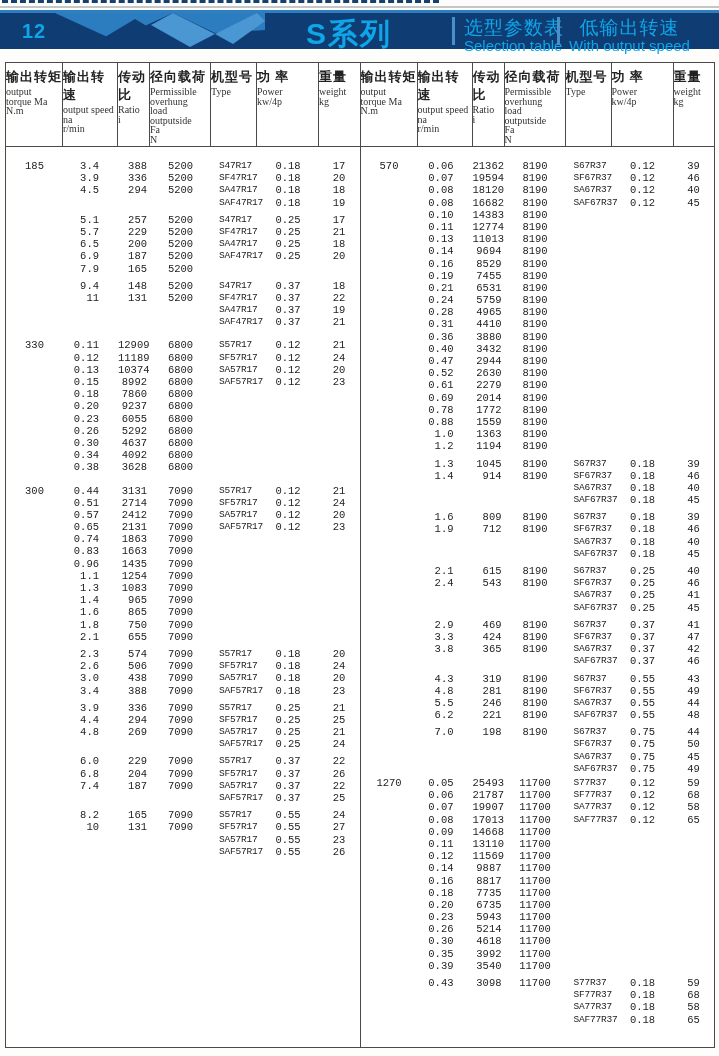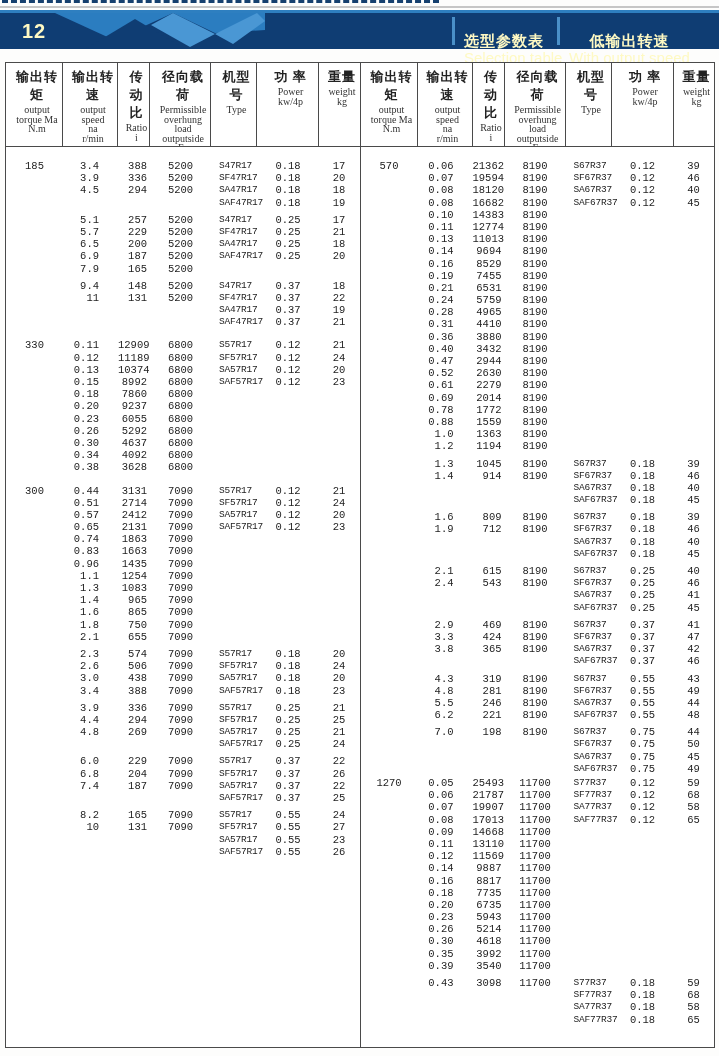--- a/index.html
+++ b/index.html
@@ -8,38 +8,38 @@
     background:#fdfdfc; overflow:hidden;
     font-family:"Liberation Serif", serif; color:#222;
   }
   
   .top-dashes { position:absolute; top:0; left:2px; width:437px; height:0;
     border-top:3px dashed #16406e; }
   .gray-line { position:absolute; top:6px; left:0; width:719px; height:2px; background:#c6c6c6; }
   .blue-strip { position:absolute; top:10px; left:0; width:719px; height:3px; background:var(--accent,#2e7fc0); }
   
   .band { position:absolute; top:13px; left:0; width:719px; height:36px;
-    background:var(--band,#0f3d73); color:#fef9c3; font-family:"Liberation Sans", sans-serif; }
+    background:var(--band,#0f3d73); color:#0ea5e9; font-family:"Liberation Sans", sans-serif; }
   .page-num { position:absolute; left:22px; top:7px; font-size:20px; font-weight:bold; letter-spacing:1px; }
   .deco { position:absolute; left:55px; top:0; }
   .series-title { position:absolute; left:306px; top:1px; font-size:30px; font-weight:600; letter-spacing:2px; }
   .vbar { position:absolute; top:4px; width:3px; height:28px; background:#4a90c8; }
   .vbar.v1 { left:452px; } .vbar.v2 { left:557px; }
   .band-sub { position:absolute; top:4px; line-height:1.12; }
   .band-sub.s1 { left:464px; } .band-sub.s2 { left:569px;text-align:center; }
-  .band-sub .zh { display:block; font-size:15px; font-weight:bold; letter-spacing:1px;margin-top:16px; }
+  .band-sub .zh { display:block; font-size:19px; font-weight:normal; letter-spacing:1px; }
   .band-sub .en { display:block; font-size:15px; }
   
   .tables { position:absolute; top:62px; left:5px; width:708px; height:984px;
     border:1px solid var(--bdr,#4a4a4a); display:flex; background:#fff; }
   .stable { width:354px; height:100%; overflow:hidden; }
   .stable.right { border-left:1px solid var(--bdr,#4a4a4a); }
   .thead, .trow { display:grid; grid-template-columns:57px 55px 32px 61px 46px 62px 40px; }
   .thead { height:84px; border-bottom:1px solid var(--bdr,#4a4a4a); box-sizing:border-box; }
-  .th { border-right:1px solid var(--bdr,#4a4a4a); text-align:center; padding-top:5px; overflow:hidden;margin-left:6px; }
+  .th { border-right:1px solid var(--bdr,#4a4a4a); padding-top:5px; overflow:hidden; }
   .th:last-child { border-right:none; }
   .th .zh { display:block; font-size:13px; font-weight:bold; letter-spacing:1px; margin-bottom:1px; }
   .th .en { display:block; font-size:10px; line-height:9.5px; color:#333; }
   .tbody { height:calc(100% - 84px); overflow:hidden; padding-top:13px; box-sizing:border-box;font-family:Liberation Mono, monospace; }
   .trow { height:12.2px; line-height:12.2px; font-size:10.5px; }
   .cell { overflow:visible; }
   .c0 { text-align:center; }
   .c1 { text-align:right; padding-right:19px; }
   .c2 { text-align:right; padding-right:3px; }
   .c3 { text-align:center; }
@@ -61,20 +61,21 @@
 
   <div class="band">
     <span class="page-num">12</span>
     <svg class="deco" width="210" height="36" viewBox="0 0 210 36">
       <polygon points="0,0 118,0 59,27" fill="#2b7dc0"></polygon>
       <polygon points="118,0 210,0 210,17 160,20" fill="#2b7dc0"></polygon>
       <polygon points="30,36 80,6 130,36" fill="#0f3d73"></polygon>
       <polygon points="118,0 160,21 135,34 96,12" fill="#4a97d4"></polygon>
       <polygon points="160,21 202,0 210,8 178,31" fill="#4a97d4"></polygon>
     </svg>
+    <span class="series-title">S系列</span>
     <span class="vbar v1"></span>
     <div class="band-sub s1">
       <span class="zh">选型参数表</span>
       <span class="en">Selection table</span>
     </div>
     <span class="vbar v2"></span>
     <div class="band-sub s2">
       <span class="zh">低输出转速</span>
       <span class="en">With output speed</span>
     </div>

